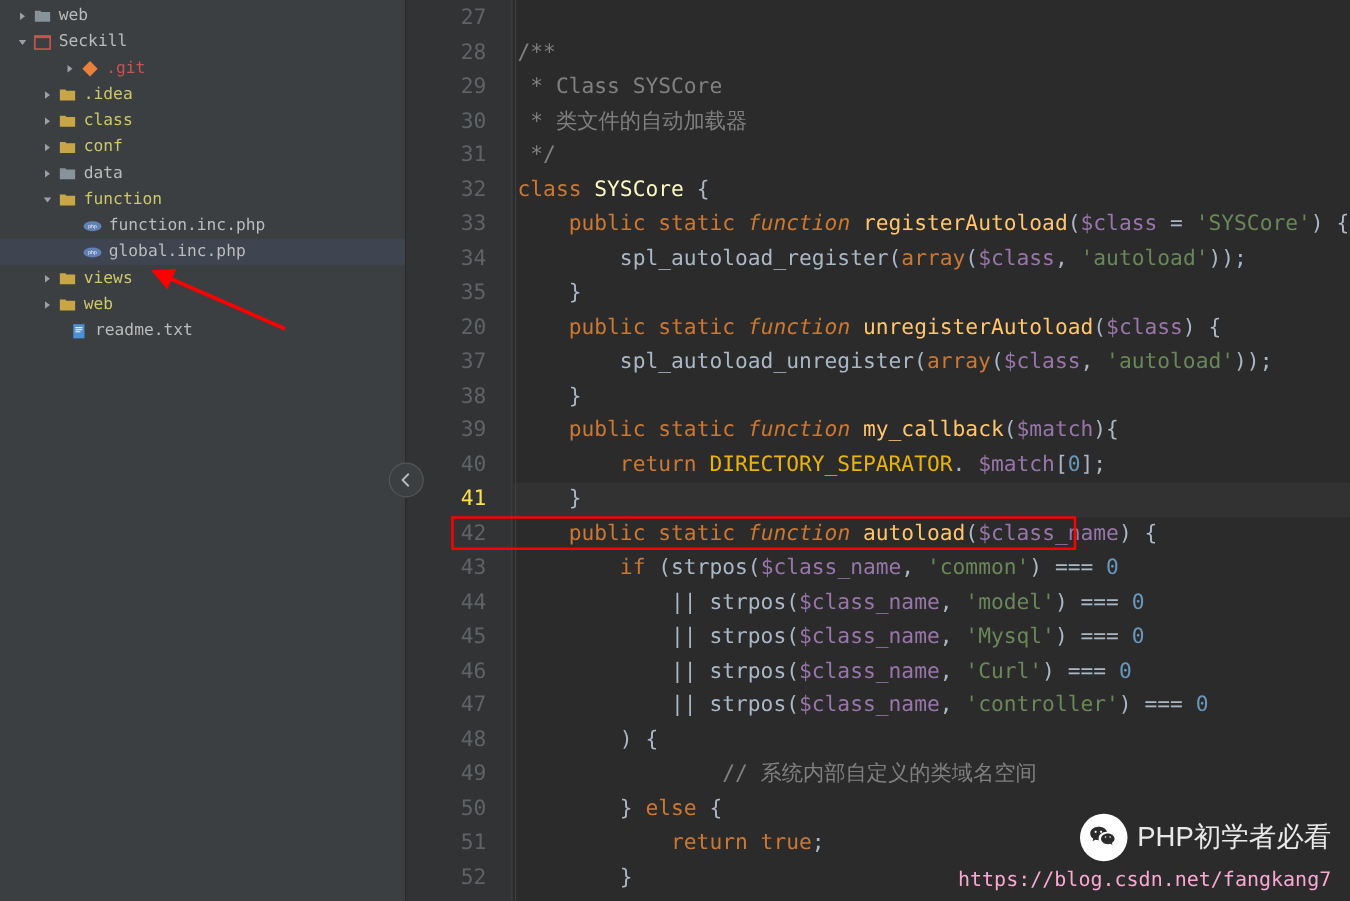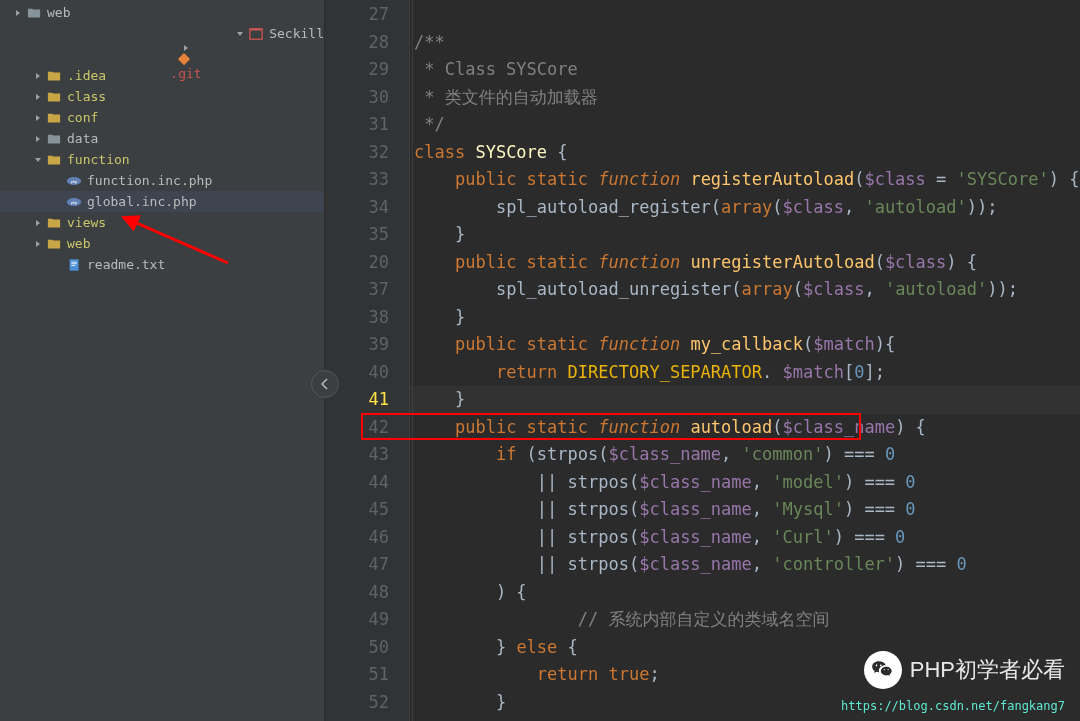--- a/index.html
+++ b/index.html
@@ -147,57 +147,57 @@
       width: 38px; height: 38px;
       background: #fff;
       border-radius: 50%;
       display: flex; align-items: center; justify-content: center;
       margin-right: 8px;
     }
     .credit-url {
       position: absolute;
       bottom: 8px;
       right: 15px;
-      color: #5eead4;
-      font-size: 12px;
+      color: #f9a8d4;
+      font-size: 16px;
       z-index: 10;
     }
   </style>
 </head>
 <body>
 
 <div class="sidebar" id="sidebar">
     <div class="tree-item" style="padding-left: 10px;">
       <span class="arrow">
         <svg width="8" height="8" viewBox="0 0 8 8">
           <path d="M2 1l4 3-4 3z" fill="#9aa0a6"></path>
         </svg>
       </span>
       <span class="icon">
         <svg width="14" height="14" viewBox="0 0 16 16">
           <path class="folder-icon-closed" d="M1 3h5l1 1h8v9H1z"></path>
         </svg>
       </span>
       <span class="tree-label">web</span>
     </div>
-    <div class="tree-item" style="padding-left: 10px; justify-content: flex-end;">
+    <div class="tree-item" style="padding-left: 10px;">
       <span class="arrow">
         <svg width="8" height="8" viewBox="0 0 8 8">
           <path d="M1 2l3 4 3-4z" fill="#9aa0a6"></path>
         </svg>
       </span>
       <span class="icon">
         <svg width="14" height="14" viewBox="0 0 16 16">
           <rect x="1" y="2" width="14" height="12" fill="none" stroke="#c75450" stroke-width="1.5"></rect>
           <rect x="1" y="2" width="14" height="2" fill="#c75450"></rect>
         </svg>
       </span>
       <span class="tree-root">Seckill</span>
     </div>
-    <div class="tree-item" style="padding-left: 48px; flex-direction: column;">
+    <div class="tree-item" style="padding-left: 48px;">
       <span class="arrow">
         <svg width="8" height="8" viewBox="0 0 8 8">
           <path d="M2 1l4 3-4 3z" fill="#9aa0a6"></path>
         </svg>
       </span>
       <span class="icon">
         <svg width="14" height="14" viewBox="0 0 16 16">
           <path fill="#e8813c" d="M8 1l7 7-7 7-7-7z"></path>
         </svg>
       </span>
@@ -307,21 +307,21 @@
           <path d="M2 1l4 3-4 3z" fill="#9aa0a6"></path>
         </svg>
       </span>
       <span class="icon">
         <svg width="14" height="14" viewBox="0 0 16 16">
           <path class="folder-icon-open" d="M1 3h5l1 1h8v9H1z"></path>
         </svg>
       </span>
       <span class="label-yellow">web</span>
     </div>
-    <div class="tree-item" style="padding-left: 50px;">
+    <div class="tree-item" style="padding-left: 39px;">
       <span class="arrow"></span>
       <span class="icon">
         <svg width="13" height="14" viewBox="0 0 16 16">
           <rect x="2" y="1" width="11" height="14" fill="#4b8fd6"></rect>
           <rect x="4" y="4" width="7" height="1" fill="#fff"></rect>
           <rect x="4" y="6" width="7" height="1" fill="#fff"></rect>
           <rect x="4" y="8" width="5" height="1" fill="#fff"></rect>
         </svg>
       </span>
       <span class="tree-label">readme.txt</span>

